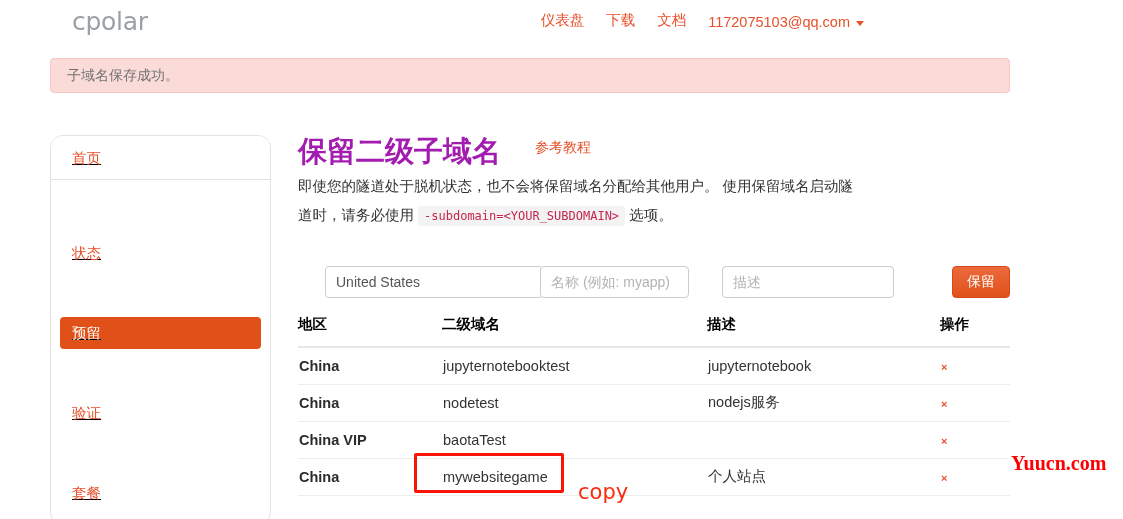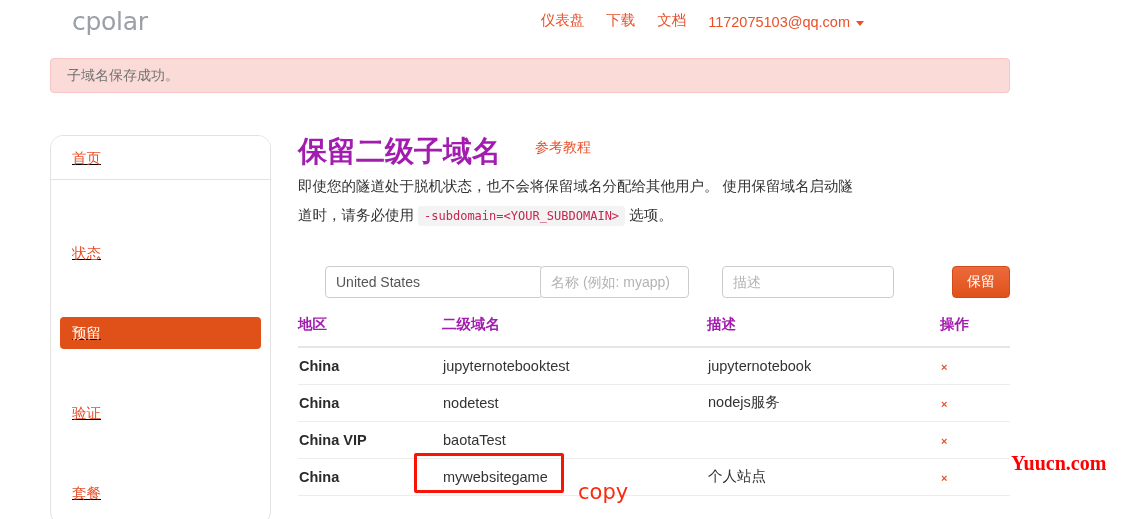--- a/index.html
+++ b/index.html
@@ -212,21 +212,21 @@
     position: absolute;
     left: 298px;
     top: 315px;
     width: 712px;
     border-collapse: collapse;
   }
   .table th {
     text-align: left;
     font-size: 14.5px;
     font-weight: bold;
-    color: #a21caf;
+    color: #000000;
     padding: 0 0 12px 0;
     border-bottom: 2px solid #e6e6e6;
   }
   .table td {
     font-size: 14.5px;
     color: #333;
     height: 37px;
     border-bottom: 1px solid #ededed;
     vertical-align: middle;
   }

